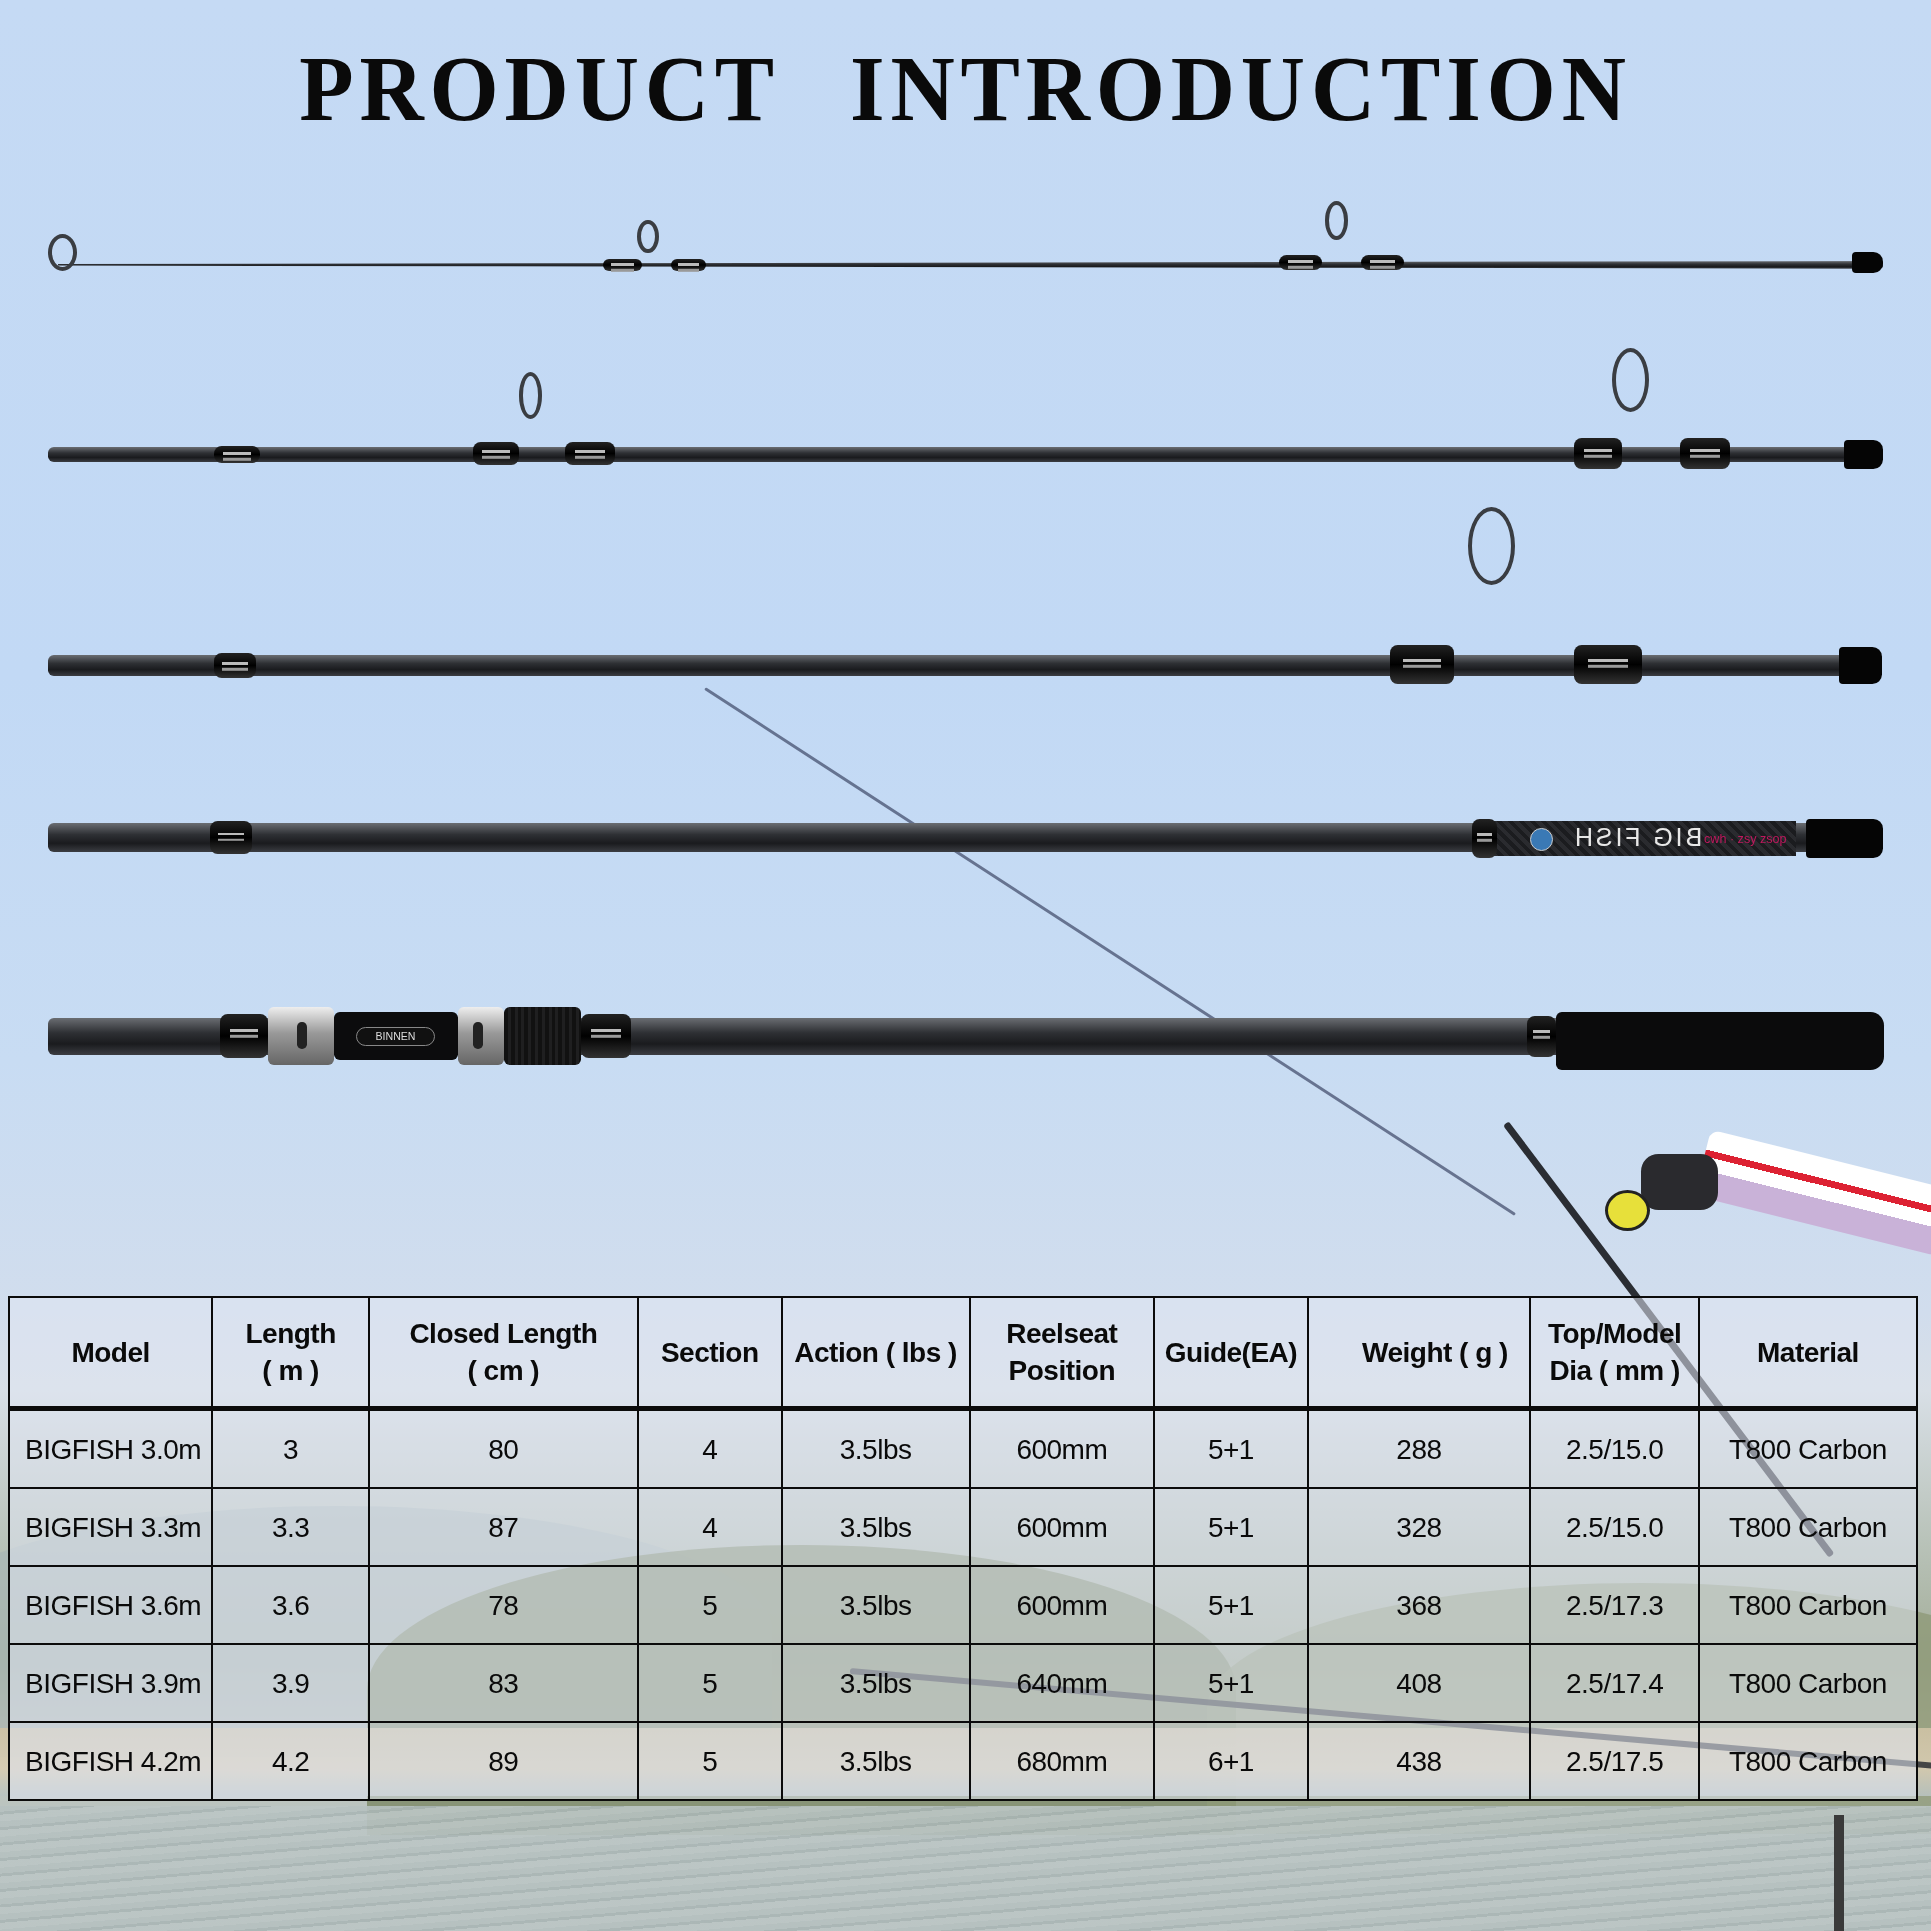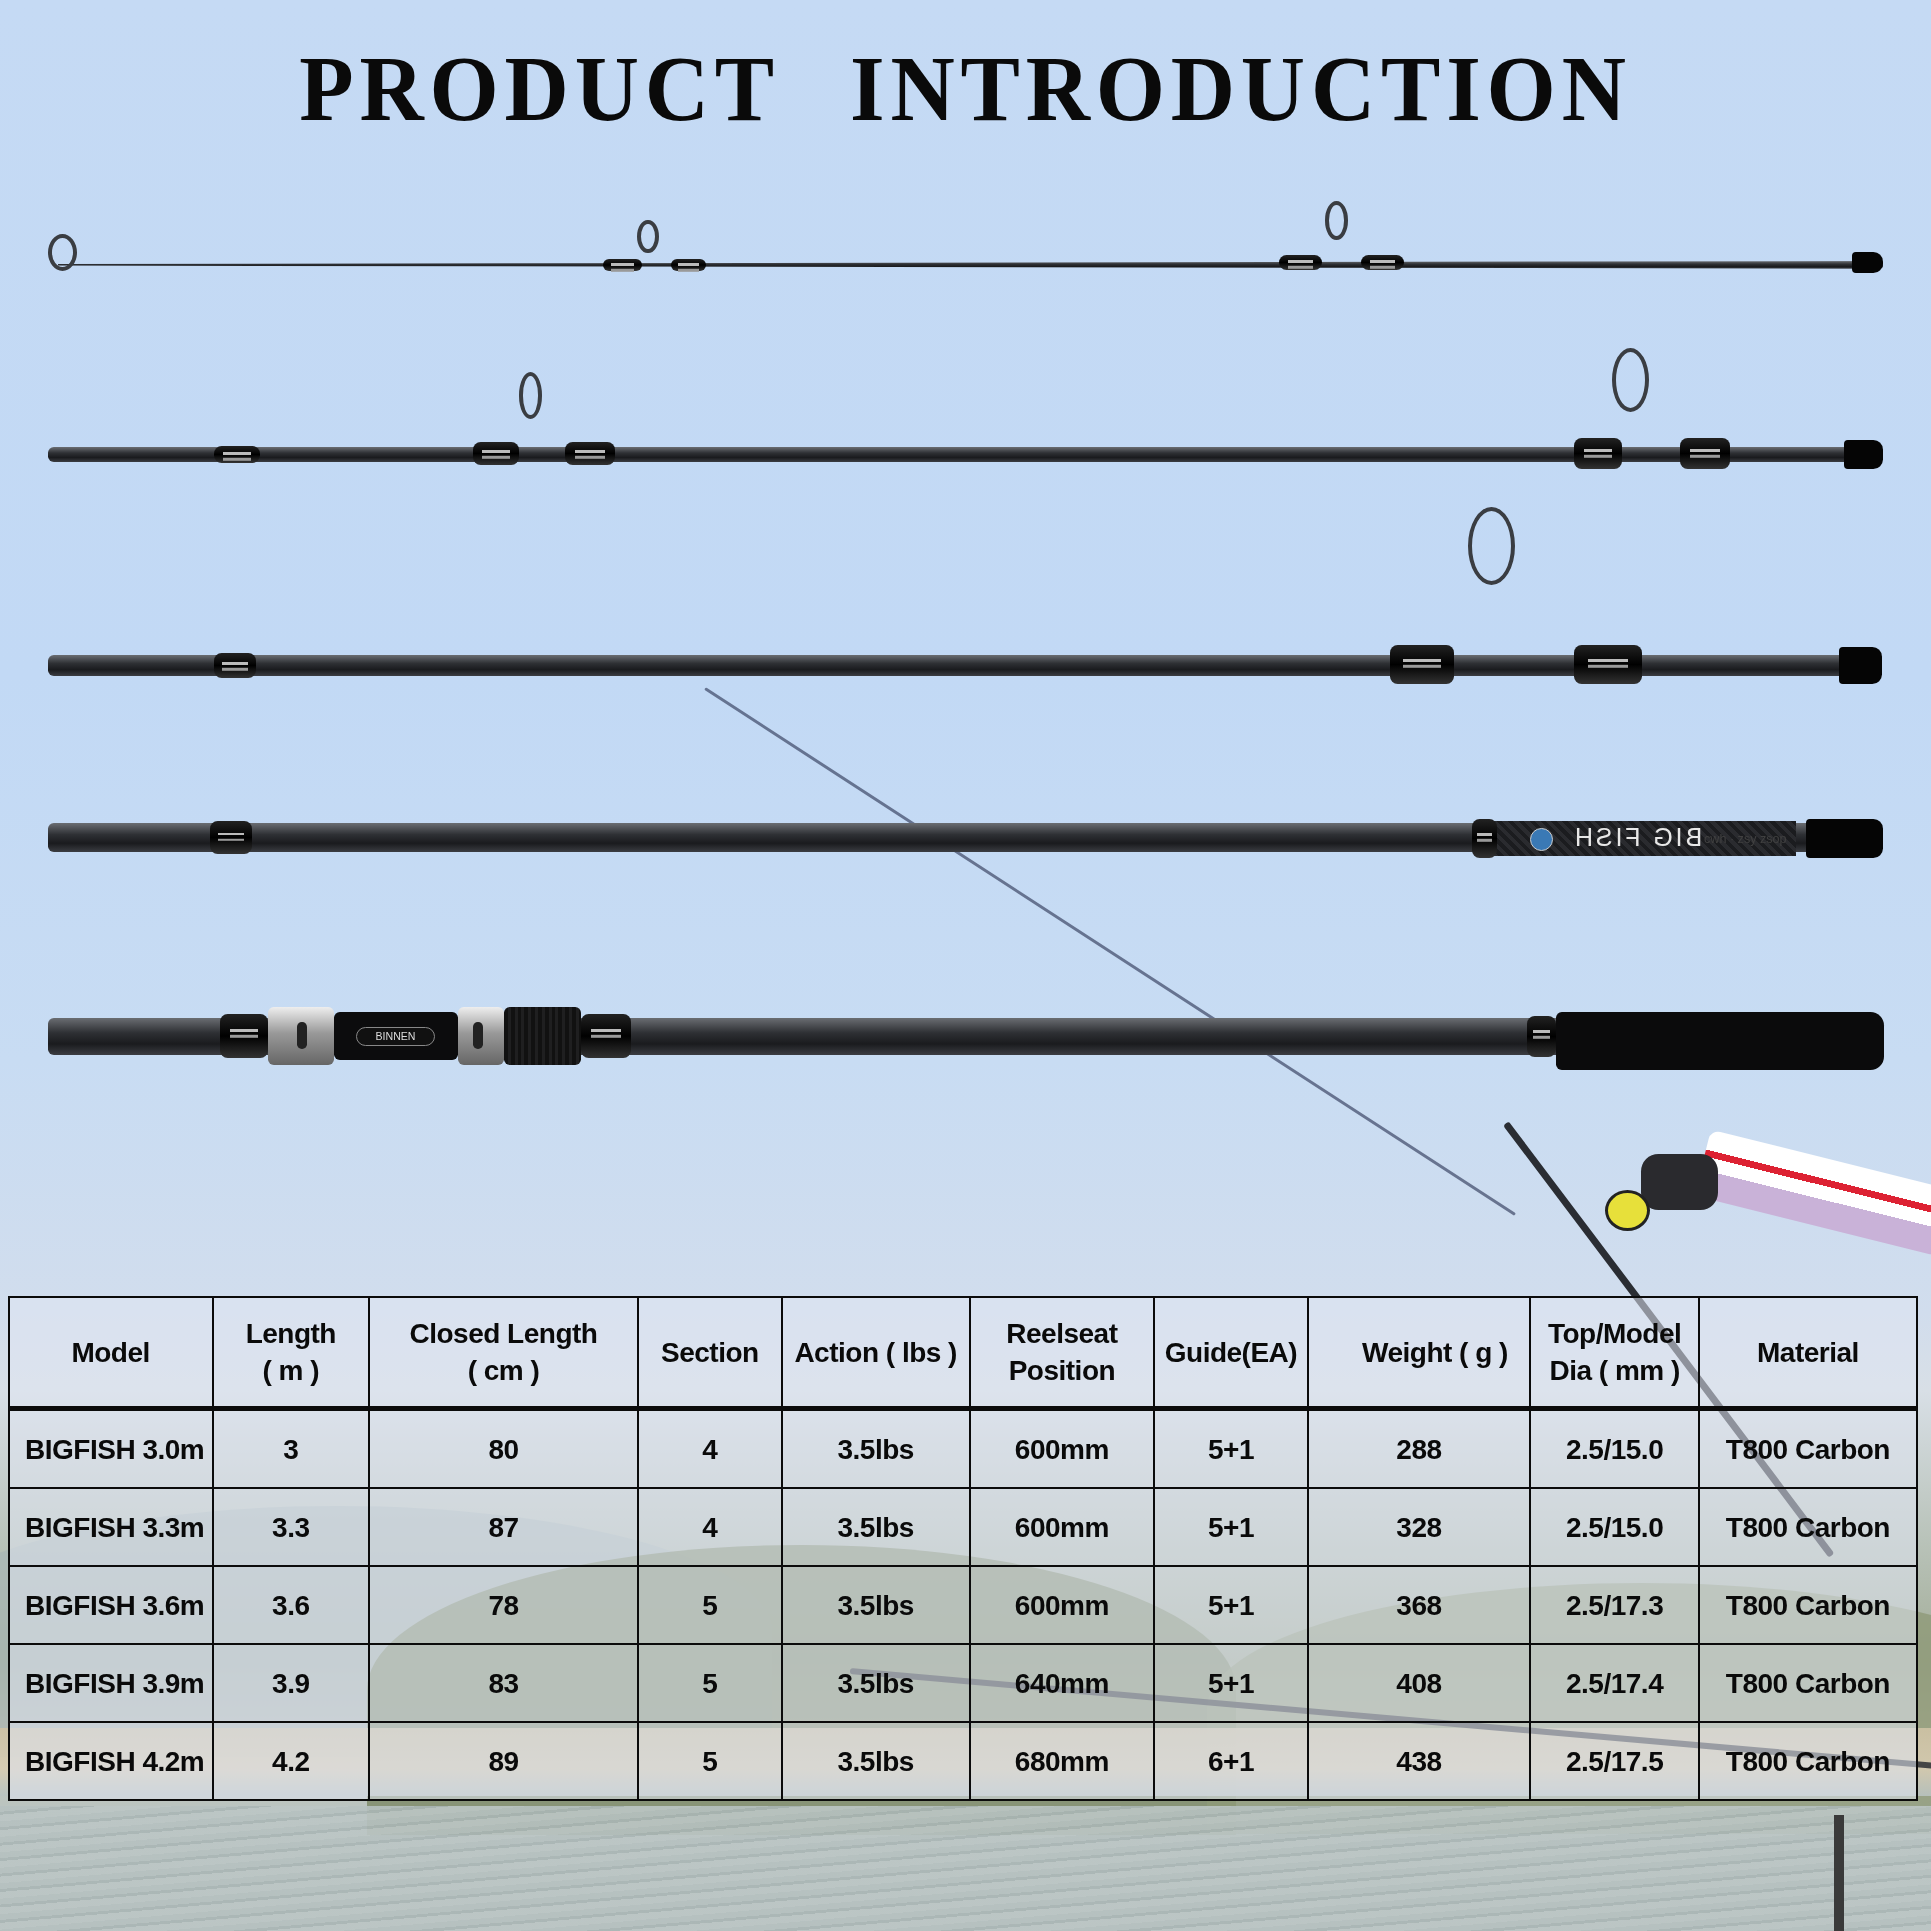--- a/index.html
+++ b/index.html
@@ -12,32 +12,32 @@
     letter-spacing:5.8px;color:#0a0a0a;transform:scaleY(1.05);}
   .title span{margin:0 21px;}
   .blank{position:absolute;background:linear-gradient(180deg,#6a6d72 0%,#2e3034 40%,#1a1b1e 70%,#3b3d42 100%);border-radius:5.8px;}
   .ring{position:absolute;background:linear-gradient(180deg,#222 0%,#000 50%,#333 100%);border-radius:7.7px;}
   .ring::after{content:"";position:absolute;left:20%;right:20%;top:35%;height:2.9px;background:#bbb;box-shadow:0 5.8px 0 #999;}
   .cap{position:absolute;background:#050505;border-radius:3.9px 9.7px 9.7px 3.9px;}
   .guide{position:absolute;border:4.8px solid #3a3d42;border-radius:50%;background:transparent;}
   .handle{position:absolute;background:#0b0b0c;border-radius:5.8px 13.5px 13.5px 5.8px;}
   .label-band{position:absolute;background:repeating-linear-gradient(45deg,#1b1c1f 0 3.9px,#2a2b2f 3.9px 7.7px);}
   .rodlogo{position:absolute;color:#e8e8e8;font-size:25px;letter-spacing:2.9px;font-family:"Liberation Sans",sans-serif;transform:scaleX(-1);}
-  .rodsub{position:absolute;color:#404040;font-size:12.6px;}
+  .rodsub{position:absolute;color:#be185d;font-size:12.6px;}
   .reelseat{position:absolute;}
   .rs-ring{position:absolute;background:linear-gradient(180deg,#eee 0%,#999 45%,#666 100%);border-radius:5.8px;}
   .rs-slot{position:absolute;width:9.7px;height:27px;background:#222;border-radius:4.8px;}
   .rs-body{position:absolute;background:#0c0c0d;border-radius:5.8px;}
   .rs-badge{position:absolute;background:#111;border:1px solid #888;border-radius:9.7px;color:#ddd;font-size:10.6px;text-align:center;line-height:17.4px;}
   .bgrod{position:absolute;height:4.8px;background:#3a3f55;transform-origin:left center;border-radius:2.9px;}
   .arm{position:absolute;}
   table.spec{position:absolute;left:7.7px;top:1296px;width:1910px;border-collapse:collapse;
     background:rgba(224,230,242,0.55);}
   table.spec td, table.spec th{border:2.9px solid #0b0b0b;text-align:center;color:#0a0a0a;
-    font-family:"Liberation Sans",sans-serif;font-weight:bold;font-size:28px;
+    font-family:"Liberation Sans",sans-serif;font-weight:normal;font-size:28px;
     letter-spacing:-0.5px;padding:0;line-height:37px;}
   table.spec th{height:108px;font-weight:bold;}
   table.spec tr.head{border-bottom:5.8px solid #0b0b0b;}
   table.spec td{height:76px;}
   table.spec td.model{text-align:left;padding-left:15.4px;}
   .water{position:absolute;left:0;top:1806px;width:1931px;height:126px;
     background:repeating-linear-gradient(175deg,#b6c1c0 0 5.8px,#aab6b5 5.8px 8.7px,#bcc6c5 8.7px 15.4px);opacity:.9;}
 </style>
 </head>
 <body>

